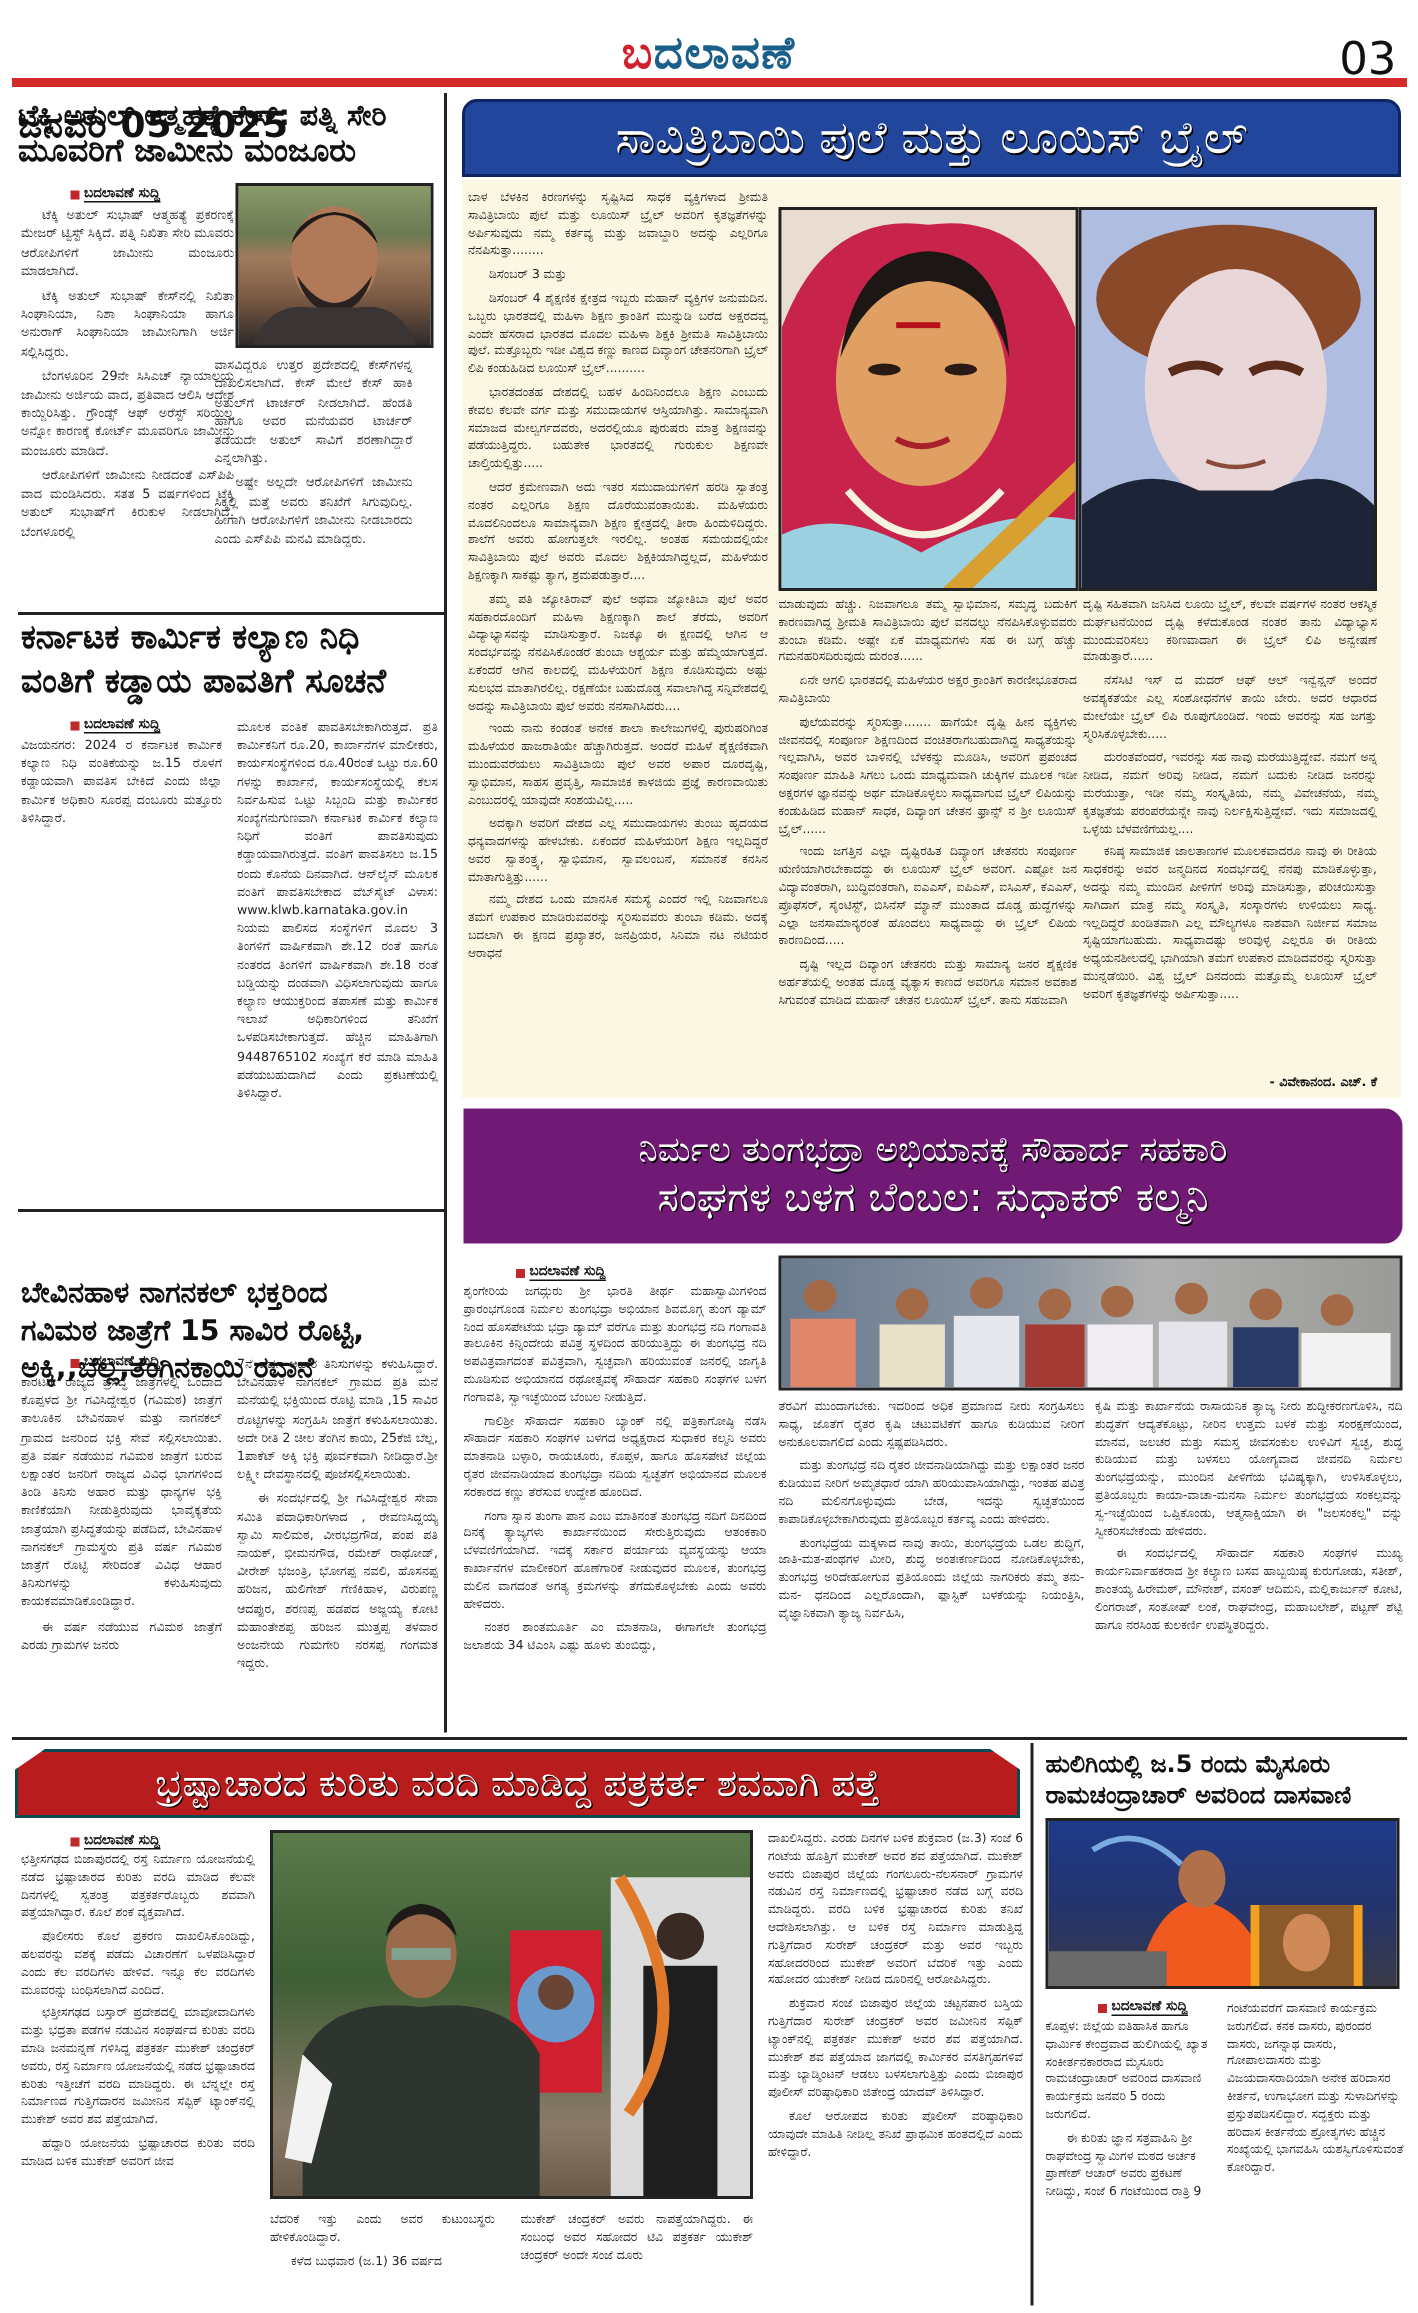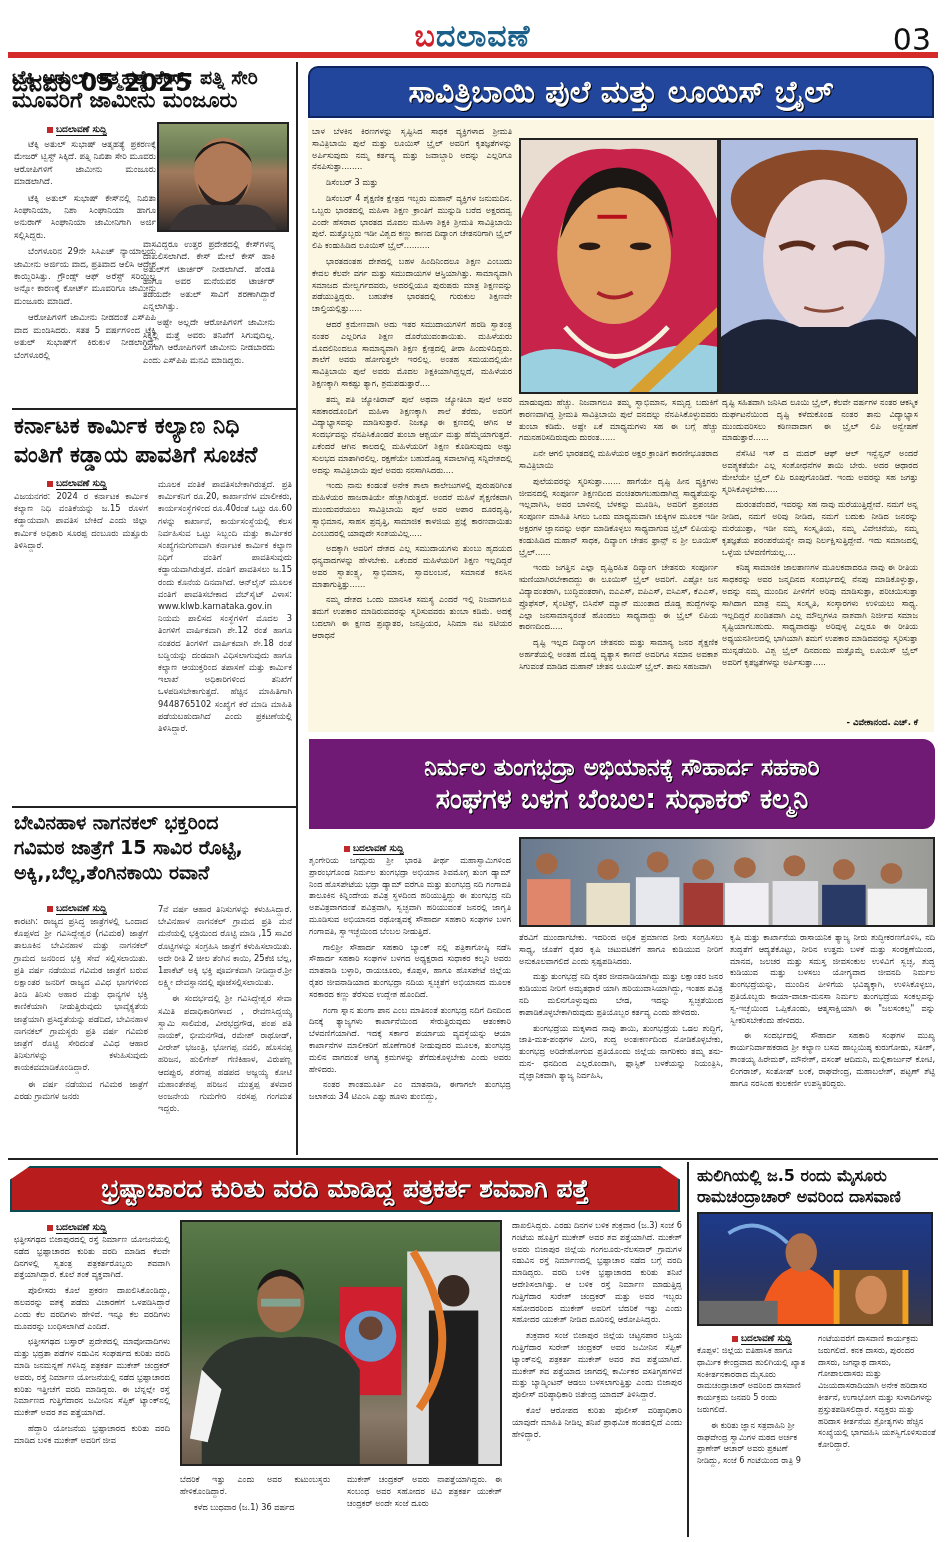--- a/index.html
+++ b/index.html
@@ -14,21 +14,21 @@
   .mast-rule { left: 8px; top: 52px; width: 930px; height: 6px; background: #d42a2a; }
   .vrule { background: #222; width: 2px; }
   .hrule { background: #222; height: 2px; }
   .headline { font-weight: bold; color: #111; line-height: 1.18; }
   .byline { font-size: 9px; font-weight: bold; display: flex; align-items: center; gap: 3px; padding-left: 35px; }
   .byline .sq { width: 6px; height: 6px; background: #c0282a; display: inline-block; }
   .byline span.t { border-bottom: 1px solid #111; }
   .body-text { font-size: 9.5px; line-height: 13.6px; text-align: justify; color: #222; }
   .body-text p { text-indent: 14px; margin-bottom: 4px; }
   .body-text p.noind { text-indent: 0; }
-  .banner { display: flex; align-items: center; justify-content: center; color: #fff; font-weight: bold; text-shadow: 1px 1px 0 #000; }
+  .banner { display: flex; align-items: center; justify-content: center; color: #fff; font-weight: normal; text-shadow: 1px 1px 0 #000; }
   .banner-blue { background: #22469b; border-radius: 10px 10px 0 0; border: 2px solid #0d2560; font-size: 30px; }
   .banner-red { background: #701a75; border-radius: 0 12px 12px 0; border: 2px solid #701a75; flex-direction: column; font-size: 27px; line-height: 1.25; }
   .banner-teal { background: #b91c1c; border: 2px solid #0b4a53; font-size: 30px; clip-path: polygon(3% 0, 97% 0, 100% 30%, 100% 100%, 0 100%, 0 30%); }
   .cream { background: #fbf7e3; }
   .photo { border: 2px solid #222; overflow: hidden; }
   .caption-quote { font-size: 9.5px; text-align: right; font-weight: bold; }
 </style>
 </head>
 <body>
 
@@ -77,21 +77,21 @@
     <span class="t">ಬದಲಾವಣೆ ಸುದ್ದಿ</span>
   </div>
 <div class="abs body-text" style="left:14px;top:490px;width:134px;font-size:8.4px;line-height:12.2px;">
   <p class="noind">ವಿಜಯನಗರ: 2024 ರ ಕರ್ನಾಟಕ ಕಾರ್ಮಿಕ ಕಲ್ಯಾಣ ನಿಧಿ ವಂತಿಕೆಯನ್ನು ಜ.15 ರೊಳಗೆ ಕಡ್ಡಾಯವಾಗಿ ಪಾವತಿಸ ಬೇಕಿದೆ ಎಂದು ಜಿಲ್ಲಾ ಕಾರ್ಮಿಕ ಅಧಿಕಾರಿ ಸೂರಪ್ಪ ದಂಬೂರು ಮತ್ತೂರು ತಿಳಿಸಿದ್ದಾರೆ.</p>
 </div>
 <div class="abs body-text" style="left:158px;top:478px;width:134px;font-size:8.4px;line-height:12.2px;">
   <p class="noind">ಮೂಲಕ ವಂತಿಕೆ ಪಾವತಿಸಬೇಕಾಗಿರುತ್ತದೆ. ಪ್ರತಿ ಕಾರ್ಮಿಕನಿಗೆ ರೂ.20, ಕಾರ್ಖಾನೆಗಳ ಮಾಲೀಕರು, ಕಾರ್ಯಸಂಸ್ಥೆಗಳಿಂದ ರೂ.40ರಂತೆ ಒಟ್ಟು ರೂ.60 ಗಳನ್ನು ಕಾರ್ಖಾನೆ, ಕಾರ್ಯಸಂಸ್ಥೆಯಲ್ಲಿ ಕೆಲಸ ನಿರ್ವಹಿಸುವ ಒಟ್ಟು ಸಿಬ್ಬಂದಿ ಮತ್ತು ಕಾರ್ಮಿಕರ ಸಂಖ್ಯೆಗನುಗುಣವಾಗಿ ಕರ್ನಾಟಕ ಕಾರ್ಮಿಕ ಕಲ್ಯಾಣ ನಿಧಿಗೆ ವಂತಿಗೆ ಪಾವತಿಸುವುದು ಕಡ್ಡಾಯವಾಗಿರುತ್ತದೆ. ವಂತಿಗೆ ಪಾವತಿಸಲು ಜ.15 ರಂದು ಕೊನೆಯ ದಿನವಾಗಿದೆ. ಆನ್‌ಲೈನ್ ಮೂಲಕ ವಂತಿಗೆ ಪಾವತಿಸಬೇಕಾದ ವೆಬ್‌ಸೈಟ್ ವಿಳಾಸ: www.klwb.karnataka.gov.in ನಿಯಮ ಪಾಲಿಸದ ಸಂಸ್ಥೆಗಳಿಗೆ ಮೊದಲ 3 ತಿಂಗಳಿಗೆ ವಾರ್ಷಿಕವಾಗಿ ಶೇ.12 ರಂತೆ ಹಾಗೂ ನಂತರದ ತಿಂಗಳಿಗೆ ವಾರ್ಷಿಕವಾಗಿ ಶೇ.18 ರಂತೆ ಬಡ್ಡಿಯನ್ನು ದಂಡವಾಗಿ ವಿಧಿಸಲಾಗುವುದು ಹಾಗೂ ಕಲ್ಯಾಣ ಆಯುಕ್ತರಿಂದ ತಪಾಸಣೆ ಮತ್ತು ಕಾರ್ಮಿಕ ಇಲಾಖೆ ಅಧಿಕಾರಿಗಳಿಂದ ತನಿಖೆಗೆ ಒಳಪಡಿಸಬೇಕಾಗುತ್ತದೆ. ಹೆಚ್ಚಿನ ಮಾಹಿತಿಗಾಗಿ 9448765102 ಸಂಖ್ಯೆಗೆ ಕರೆ ಮಾಡಿ ಮಾಹಿತಿ ಪಡೆಯಬಹುದಾಗಿದೆ ಎಂದು ಪ್ರಕಟಣೆಯಲ್ಲಿ ತಿಳಿಸಿದ್ದಾರೆ.</p>
 </div>
 <div class="abs hrule" style="left:12px;top:806px;width:284px;"></div>
 
-<div class="abs headline" style="left:14px;top:810px;width:280px;font-size:19px;line-height:1.32;">
+<div class="abs headline" style="left:14px;top:850px;width:280px;font-size:19px;line-height:1.32;">
   <div>ಬೇವಿನಹಾಳ ನಾಗನಕಲ್ ಭಕ್ತರಿಂದ</div>
   <div>ಗವಿಮಠ ಜಾತ್ರೆಗೆ 15 ಸಾವಿರ ರೊಟ್ಟಿ,</div>
   <div>ಅಕ್ಕಿ,,ಬೆಲ್ಲ,ತೆಂಗಿನಕಾಯಿ ರವಾನೆ</div>
 </div>
 <div class="abs byline" style="left:12px;top:903px;">
     <span class="sq"></span>
     <span class="t">ಬದಲಾವಣೆ ಸುದ್ದಿ</span>
   </div>
 <div class="abs body-text" style="left:14px;top:915px;width:134px;font-size:8.4px;line-height:12.2px;">
   <p class="noind">ಕಾರಟಗಿ: ರಾಜ್ಯದ ಪ್ರಸಿದ್ಧ ಜಾತ್ರೆಗಳಲ್ಲಿ ಒಂದಾದ ಕೊಪ್ಪಳದ ಶ್ರೀ ಗವಿಸಿದ್ದೇಶ್ವರ (ಗವಿಮಠ) ಜಾತ್ರೆಗೆ ತಾಲೂಕಿನ ಬೇವಿನಹಾಳ ಮತ್ತು ನಾಗನಕಲ್ ಗ್ರಾಮದ ಜನರಿಂದ ಭಕ್ತಿ ಸೇವೆ ಸಲ್ಲಿಸಲಾಯಿತು. ಪ್ರತಿ ವರ್ಷ ನಡೆಯುವ ಗವಿಮಠ ಜಾತ್ರೆಗೆ ಬರುವ ಲಕ್ಷಾಂತರ ಜನರಿಗೆ ರಾಜ್ಯದ ವಿವಿಧ ಭಾಗಗಳಿಂದ ತಿಂಡಿ ತಿನಿಸು ಅಹಾರ ಮತ್ತು ಧಾನ್ಯಗಳ ಭಕ್ತಿ ಕಾಣಿಕೆಯಾಗಿ ನೀಡುತ್ತಿರುವುದು ಭಾವೈಕ್ಯತೆಯ ಜಾತ್ರೆಯಾಗಿ ಪ್ರಸಿದ್ಧತೆಯನ್ನು ಪಡೆದಿದೆ, ಬೇವಿನಹಾಳ ನಾಗನಕಲ್ ಗ್ರಾಮಸ್ಥರು ಪ್ರತಿ ವರ್ಷ ಗವಿಮಠ ಜಾತ್ರೆಗೆ ರೊಟ್ಟಿ ಸೇರಿದಂತೆ ವಿವಿಧ ಆಹಾರ ತಿನಿಸುಗಳನ್ನು ಕಳುಹಿಸುವುದು ಕಾಯಕವಮಾಡಿಕೊಂಡಿದ್ದಾರೆ.</p>

